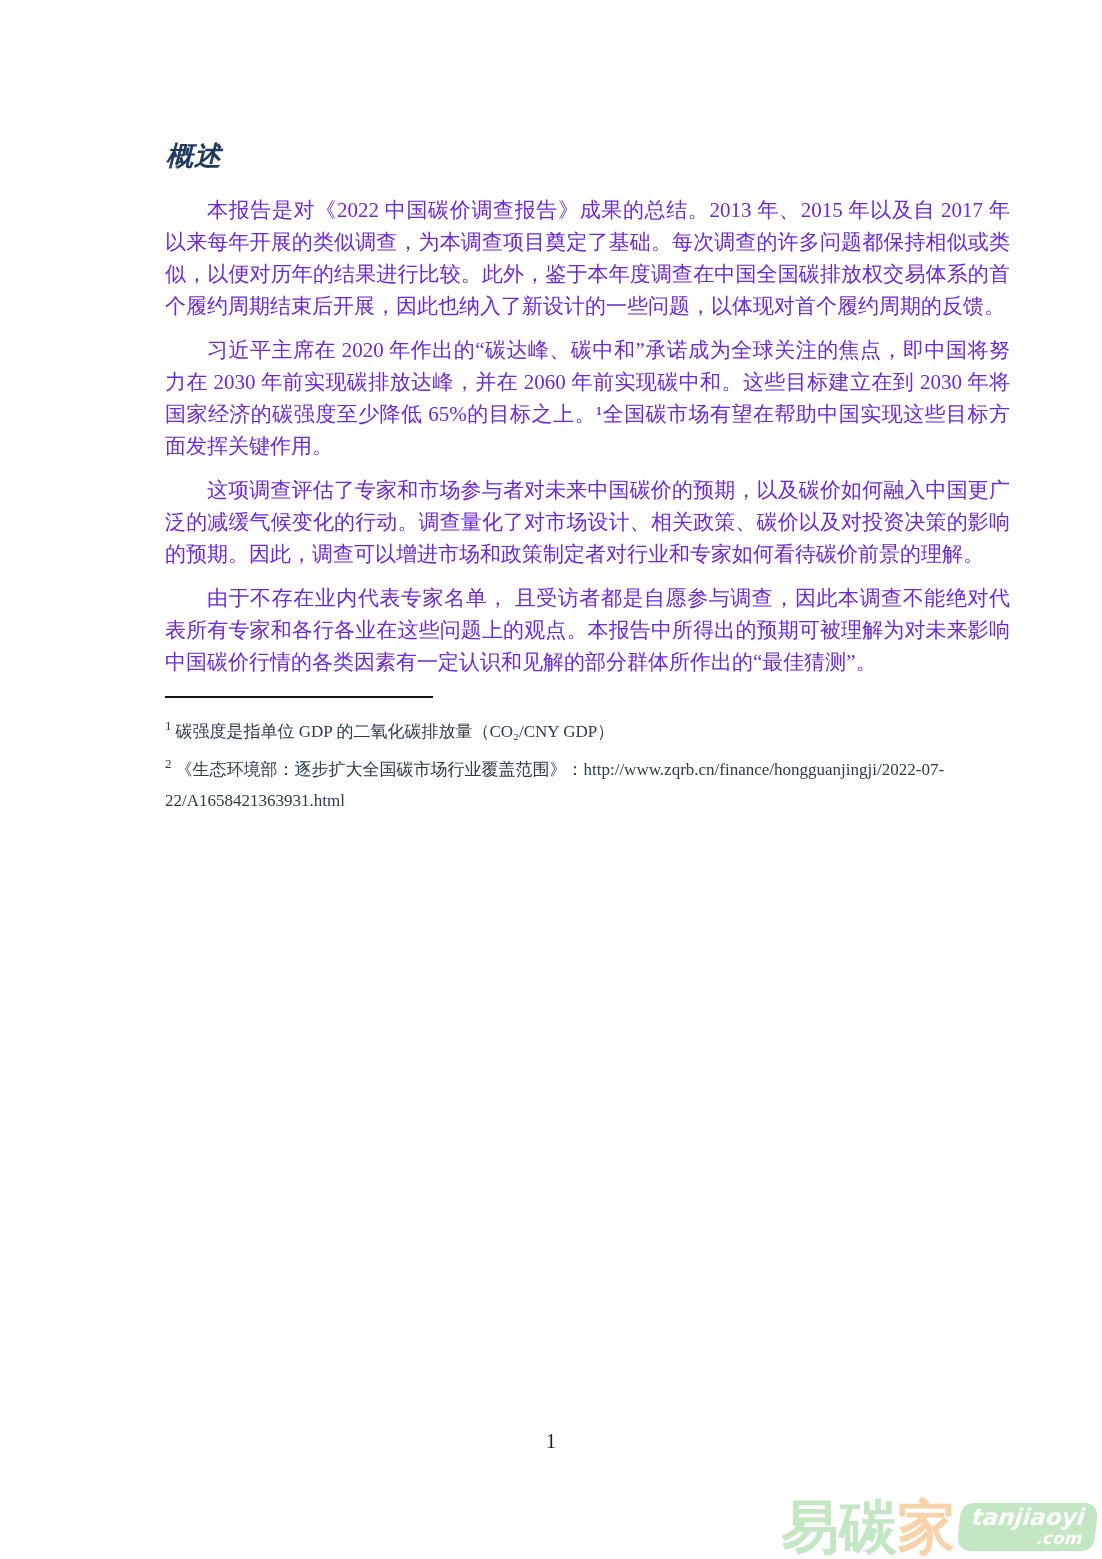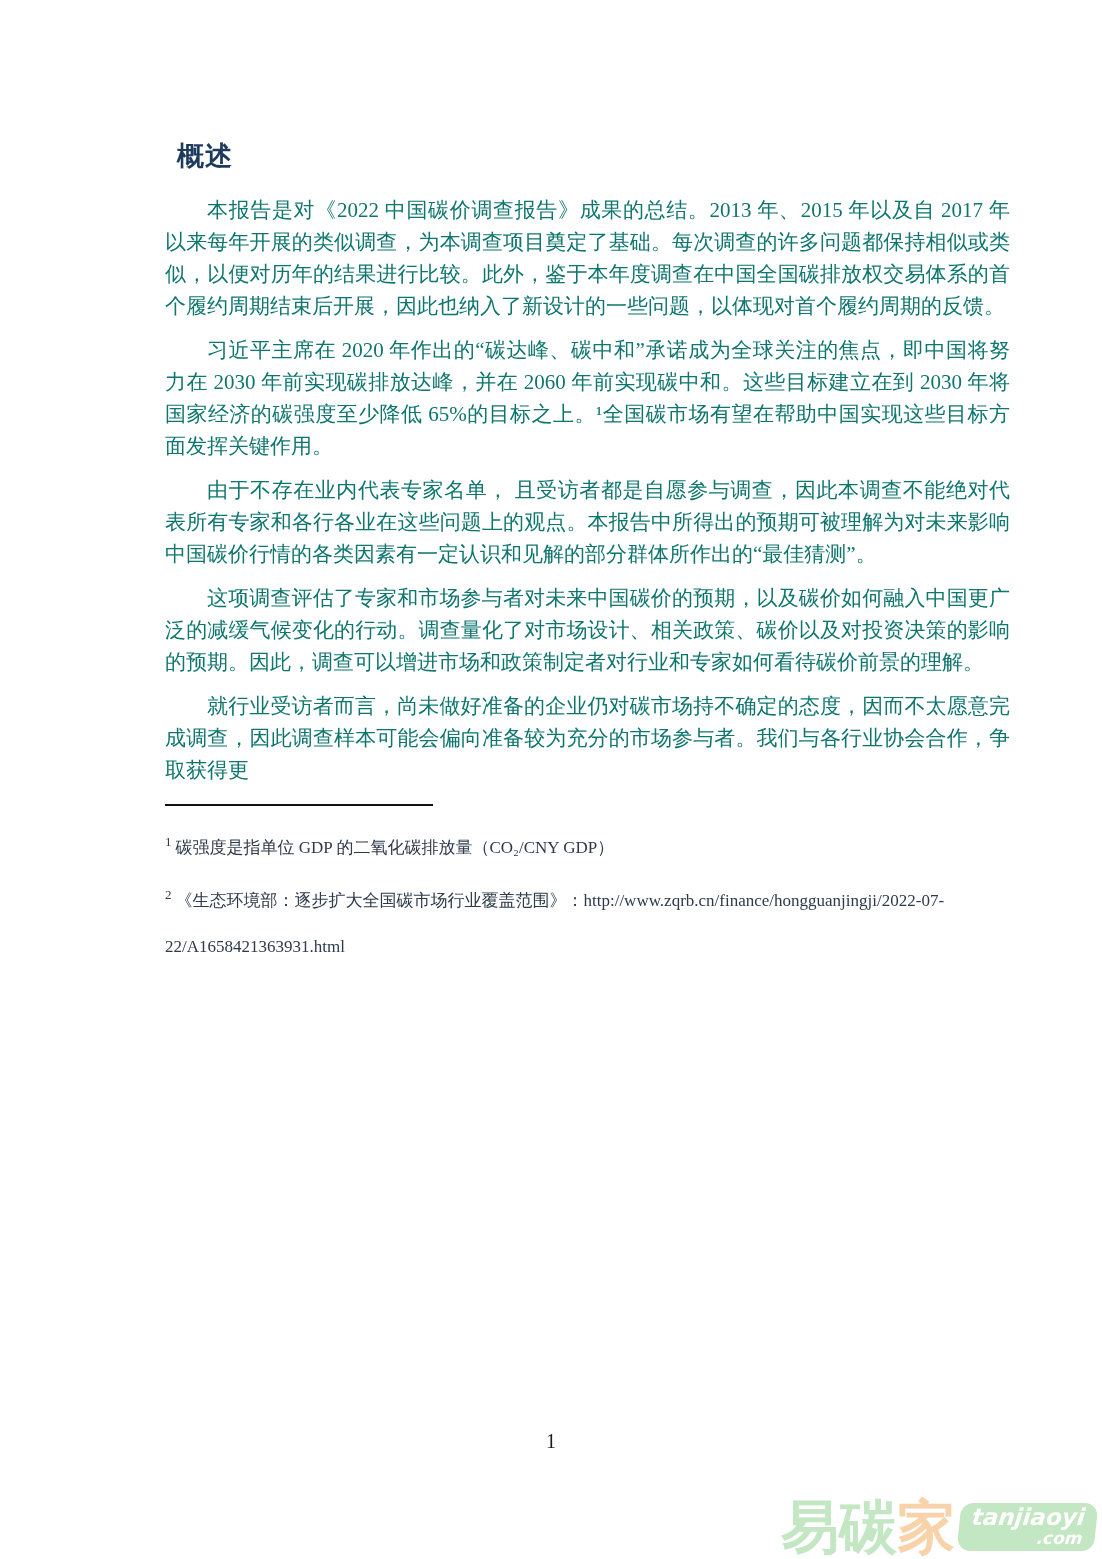--- a/index.html
+++ b/index.html
@@ -14,40 +14,41 @@
   .page-content {
     position: absolute;
     left: 165px;
     top: 138px;
     width: 845px;
   }
   .section-heading {
     font-size: 27px;
     font-weight: bold;
     color: #1e3a5c;
-    margin: 0 0 20px 12px;
+    margin: 0 0 20px 1px;
     letter-spacing: 1px;
+    font-style: italic;
   }
   .body-paragraph {
     font-size: 21px;
     line-height: 32px;
-    color: #0f766e;
+    color: #6d28d9;
     margin: 0 0 12px 0;
     text-indent: 42px;
     text-align: justify;
   }
   .footnote-separator {
     width: 268px;
     height: 2px;
     background: #111111;
     margin: 18px 0 12px 0;
   }
   .footnote-item {
     font-size: 17px;
-    line-height: 47px;
+    line-height: 32px;
     color: #2c3a49;
     text-align: left;
     word-break: break-word;
   }
   .footnote-marker {
     font-size: 13px;
     vertical-align: super;
     margin-right: 4px;
   }
   .page-number {
@@ -97,23 +98,22 @@
   }
 </style>
 </head>
 <body>
 
 <div class="page-content">
   <h1 class="section-heading">概述</h1>
 
   <p class="body-paragraph">本报告是对《2022 中国碳价调查报告》成果的总结。2013 年、2015 年以及自 2017 年以来每年开展的类似调查，为本调查项目奠定了基础。每次调查的许多问题都保持相似或类似，以便对历年的结果进行比较。此外，鉴于本年度调查在中国全国碳排放权交易体系的首个履约周期结束后开展，因此也纳入了新设计的一些问题，以体现对首个履约周期的反馈。</p>
   <p class="body-paragraph">习近平主席在 2020 年作出的“碳达峰、碳中和”承诺成为全球关注的焦点，即中国将努力在 2030 年前实现碳排放达峰，并在 2060 年前实现碳中和。这些目标建立在到 2030 年将国家经济的碳强度至少降低 65%的目标之上。¹全国碳市场有望在帮助中国实现这些目标方面发挥关键作用。</p>
+  <p class="body-paragraph">这项调查评估了专家和市场参与者对未来中国碳价的预期，以及碳价如何融入中国更广泛的减缓气候变化的行动。调查量化了对市场设计、相关政策、碳价以及对投资决策的影响的预期。因此，调查可以增进市场和政策制定者对行业和专家如何看待碳价前景的理解。</p>
   <p class="body-paragraph">由于不存在业内代表专家名单， 且受访者都是自愿参与调查，因此本调查不能绝对代表所有专家和各行各业在这些问题上的观点。本报告中所得出的预期可被理解为对未来影响中国碳价行情的各类因素有一定认识和见解的部分群体所作出的“最佳猜测”。</p>
-  <p class="body-paragraph">这项调查评估了专家和市场参与者对未来中国碳价的预期，以及碳价如何融入中国更广泛的减缓气候变化的行动。调查量化了对市场设计、相关政策、碳价以及对投资决策的影响的预期。因此，调查可以增进市场和政策制定者对行业和专家如何看待碳价前景的理解。</p>
-  <p class="body-paragraph">就行业受访者而言，尚未做好准备的企业仍对碳市场持不确定的态度，因而不太愿意完成调查，因此调查样本可能会偏向准备较为充分的市场参与者。我们与各行业协会合作，争取获得更</p>
 
   <div class="footnote-separator"></div>
 
   <div class="footnote-item">
     <span class="footnote-marker">1</span><span>碳强度是指单位 GDP 的二氧化碳排放量（CO₂/CNY GDP）</span>
   </div>
   <div class="footnote-item">
     <span class="footnote-marker">2</span><span>《生态环境部：逐步扩大全国碳市场行业覆盖范围》：http://www.zqrb.cn/finance/hongguanjingji/2022-07-22/A1658421363931.html</span>
   </div>
 </div>

